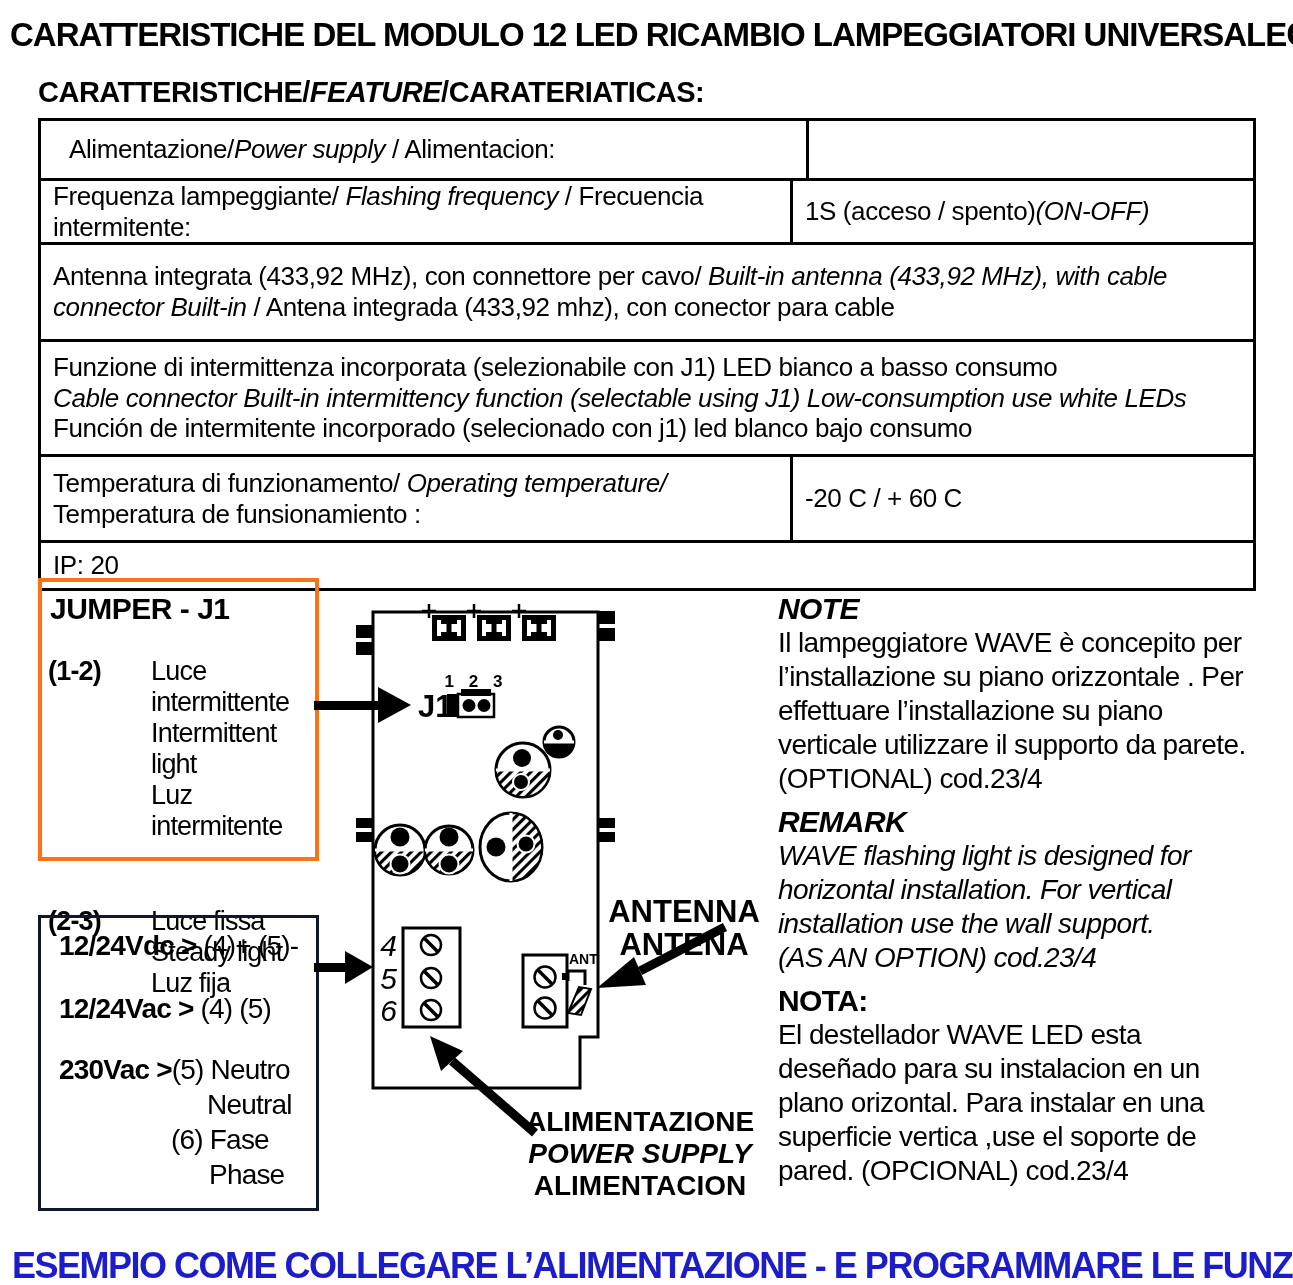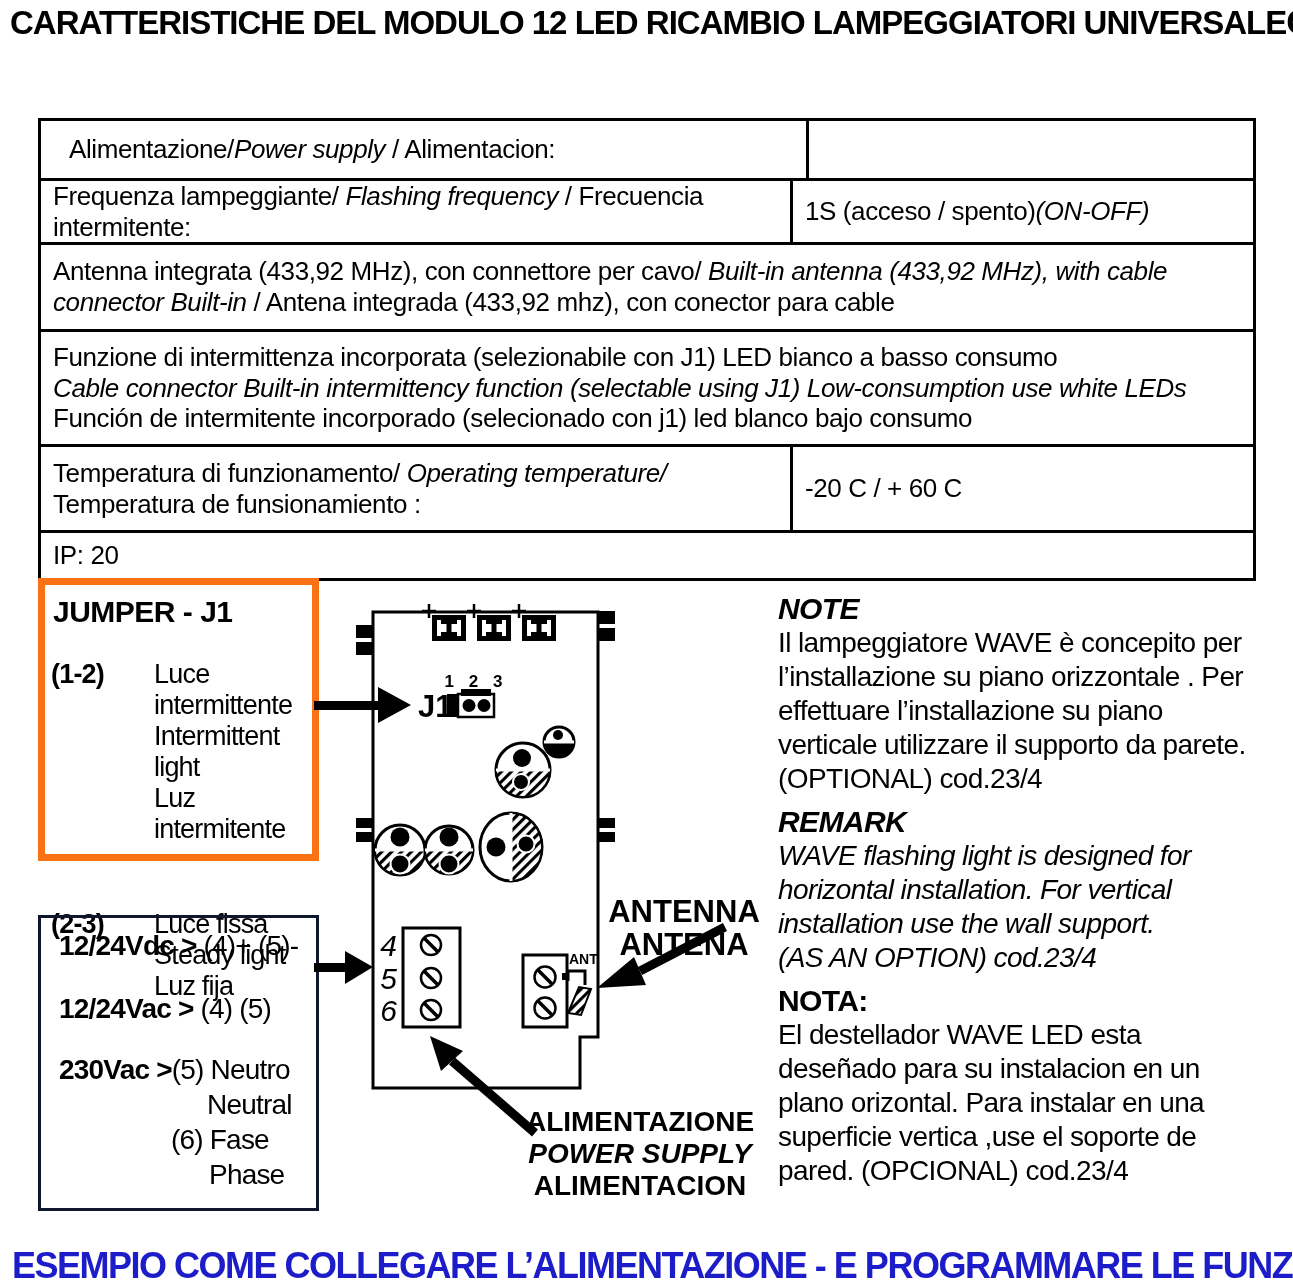--- a/index.html
+++ b/index.html
@@ -3,44 +3,44 @@
 <meta charset="utf-8">
 <style>
   html,body { margin:0; padding:0; background:#ffffff; }
   .page {
     position:relative; width:1293px; height:1285px; background:#ffffff;
     font-family:"Liberation Sans", sans-serif; color:#000; overflow:hidden;
   }
   .i { font-style:italic; }
 
   
-  .title-row { position:absolute; left:10px; top:4px; width:1278px;
+  .title-row { position:absolute; left:10px; top:16px; width:1278px;
     display:flex; justify-content:space-between; align-items:flex-start; font-weight:bold; }
   .title-text { font-size:33px; letter-spacing:-1px; white-space:nowrap; }
   .ce { font-size:35px; letter-spacing:5px; margin-top:-2px; }
 
   
   .section-heading { position:absolute; left:38px; top:76px; font-size:29px;
     font-weight:bold; letter-spacing:-0.5px; }
 
   
   .ftable { position:absolute; left:38px; top:118px; width:1218px;
     border:3px solid #000; box-sizing:border-box; font-size:26px;
     letter-spacing:-0.4px; line-height:1.18; }
   .trow { display:grid; grid-template-columns:752px 1fr; border-top:3px solid #000; box-sizing:border-box; }
   .trow.first { border-top:none;padding-left:16px; }
   .trow.full { display:block; }
   .cell { padding:4px 12px; display:flex; flex-direction:column; justify-content:center; box-sizing:border-box; }
   .cell.lab { border-right:3px solid #000; }
-  .h1 { height:57px; } .h2 { height:61px; } .h3 { height:84px; }
+  .h1 { height:57px; } .h2 { height:61px; } .h3 { height:94px; }
   .h4 { height:112px; } .h5 { height:83px; } .h6 { height:45px; }
 
   
   .jbox { position:absolute; left:38px; top:578px; width:281px; height:283px;
-    border:7px solid #f97316; box-sizing:border-box; padding:8px 20px 0 6px; }
+    border:4px solid #f97316; box-sizing:border-box; padding:8px 20px 0 6px; }
   .jbox-title { font-size:30px; font-weight:bold; letter-spacing:-0.5px; margin:2px 0 0 2px; }
   .jopt { margin-top:30px; display:flex; font-size:27px; line-height:31px; letter-spacing:-0.8px;gap:37px; }
   .jopt.second { margin-top:64px; }
   .jopt .pins { font-weight:bold; flex:0 0 66px; }
 
   
   .pbox { position:absolute; left:38px; top:915px; width:281px; height:296px;
     border:3px solid #0f172a; box-sizing:border-box; padding:8px 2px 0 18px;
     font-size:28px; letter-spacing:-0.8px; line-height:35px; }
   .prow1 { margin-top:2px; }
@@ -73,20 +73,21 @@
 </head>
 <body>
 
 <div class="page">
 
   <div class="title-row">
     <span class="title-text">CARATTERISTICHE DEL MODULO 12 LED RICAMBIO LAMPEGGIATORI UNIVERSALE</span>
     <span class="ce">CЄ</span>
   </div>
 
+  <div class="section-heading"><span>CARATTERISTICHE/</span><span class="i">FEATURE</span><span>/CARATERIATICAS:</span></div>
 
   <div class="ftable">
     <div class="trow first">
       <div class="cell lab h1">
         <div><span>Alimentazione/</span><span class="i">Power supply</span><span> / Alimentacion:</span></div>
       </div>
     </div>
     <div class="trow">
       <div class="cell lab h2">
         <div><span>Frequenza lampeggiante/ </span><span class="i">Flashing frequency</span><span> / Frecuencia intermitente:</span></div>

